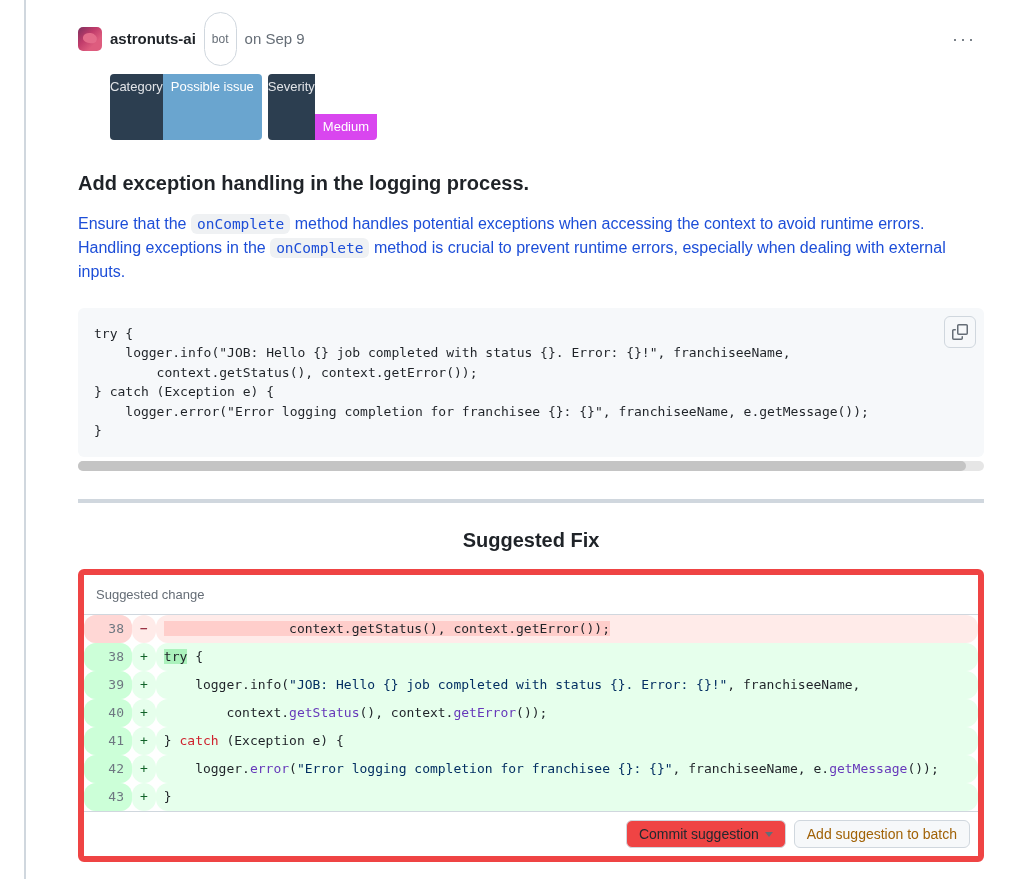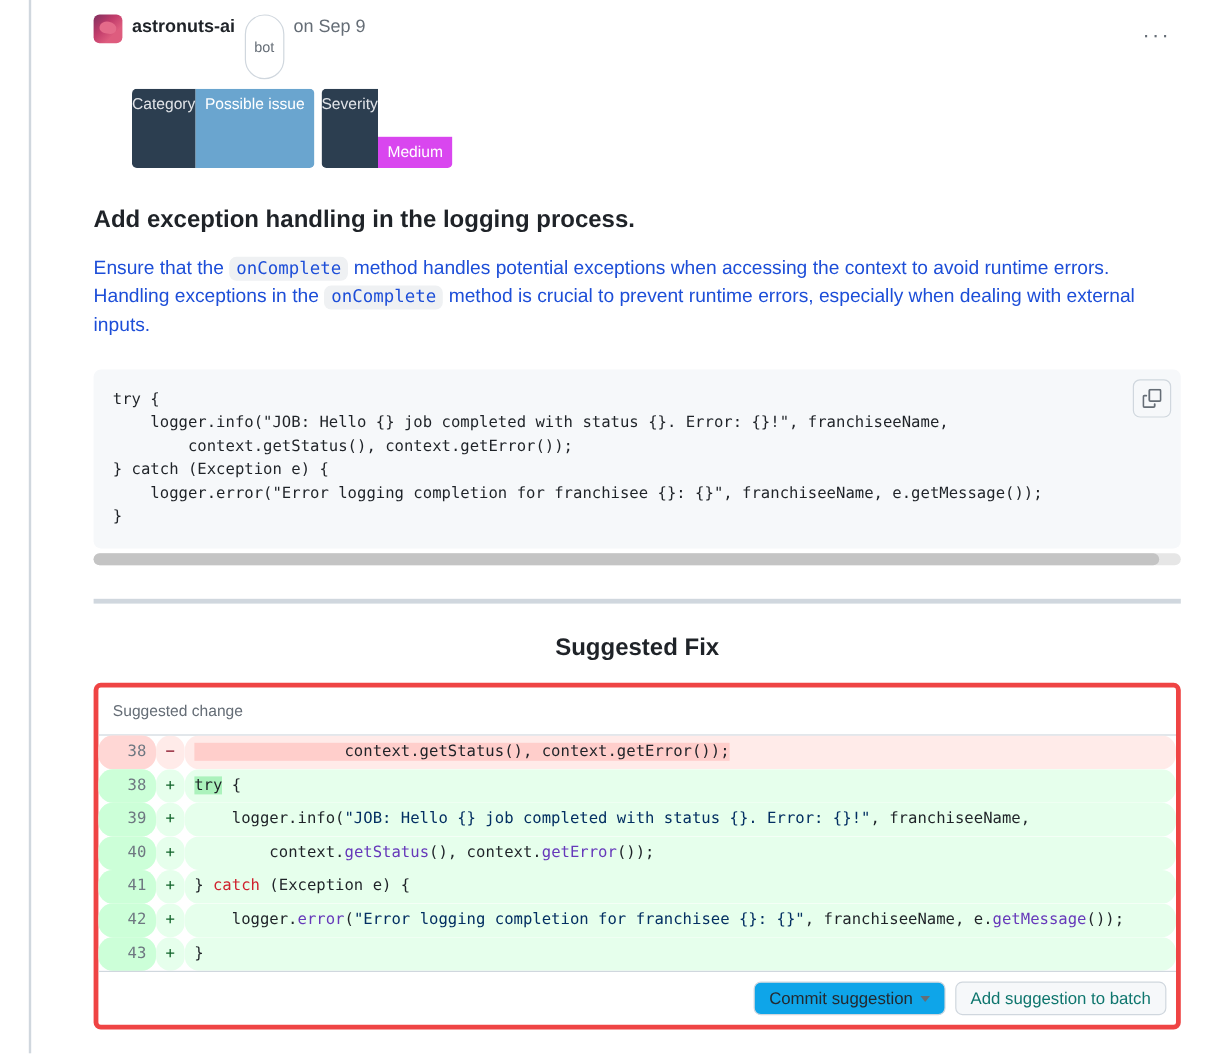--- a/index.html
+++ b/index.html
@@ -28,20 +28,21 @@
     bottom: 0;
     width: 2px;
     background: #d0d7de;
   }
   .comment-wrap {
     flex: 1;
     padding: 12px 40px 20px 30px;
   }
   .header {
     display: flex;
+    align-items: center;
     gap: 8px;
     margin-bottom: 8px;
   }
   .avatar {
     width: 24px;
     height: 24px;
     border-radius: 5px;
     background: linear-gradient(135deg, #7e2f5e 0%, #c13c6b 40%, #de5c7e 70%);
     position: relative;
     overflow: hidden;
@@ -184,21 +185,21 @@
     background: #d0d7de;
     margin: 28px 0 22px;
   }
   h3.fix-title {
     font-size: 20px;
     font-weight: 600;
     margin: 0 0 14px;
     text-align: center;
   }
   .suggestion-box {
-    border: 4px solid #ef4444;
+    border: 6px solid #ef4444;
     border-radius: 6px;
     overflow: hidden;
   }
   .suggestion-header {
     padding: 10px 12px;
     border-bottom: 1px solid #d0d7de;
     color: #656d76;
     font-size: 13px;
   }
   .diff-table {
@@ -240,31 +241,31 @@
   .suggestion-footer {
     display: flex;
     justify-content: flex-end;
     gap: 8px;
     padding: 8px;
     border-top: 1px solid #d0d7de;
   }
   .btn {
     border: 1px solid #d0d7de;
     border-radius: 6px;
-    background: #0ea5e9;
+    background: #ef4444;
     padding: 5px 12px;
     font-size: 14px;
     color: #24292f;
     cursor: pointer;
     display: inline-flex;
     align-items: center;
     gap: 6px;
   }
   .btn.disabled {
-    color: #0f766e;
+    color: #a16207;
     background: #f6f8fa;
     cursor: default;
   }
   .caret-down {
     width: 0; height: 0;
     border-left: 4px solid transparent;
     border-right: 4px solid transparent;
     border-top: 5px solid #656d76;
   }
 </style>

